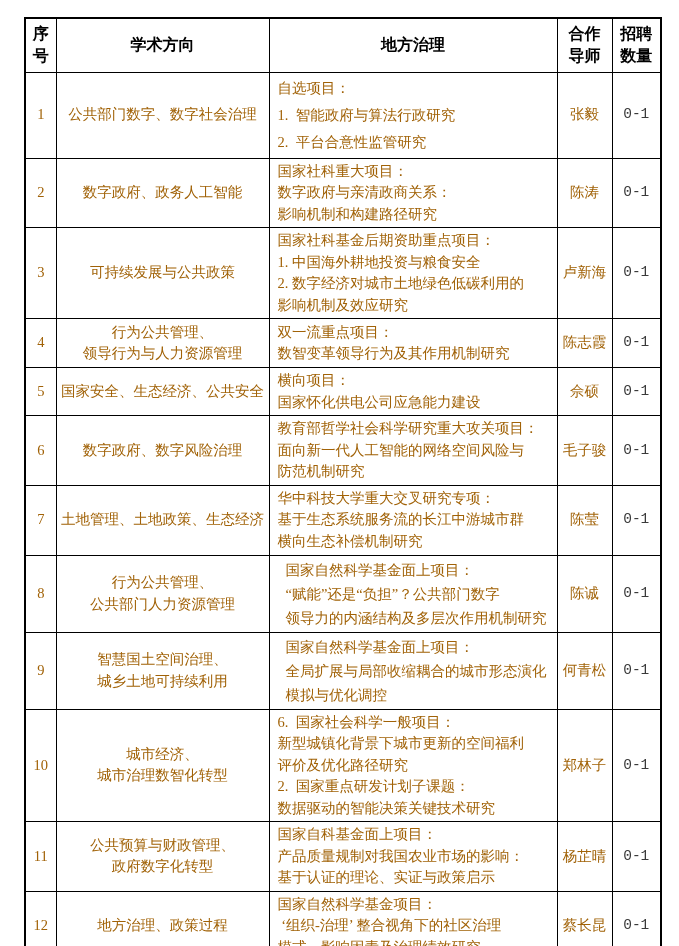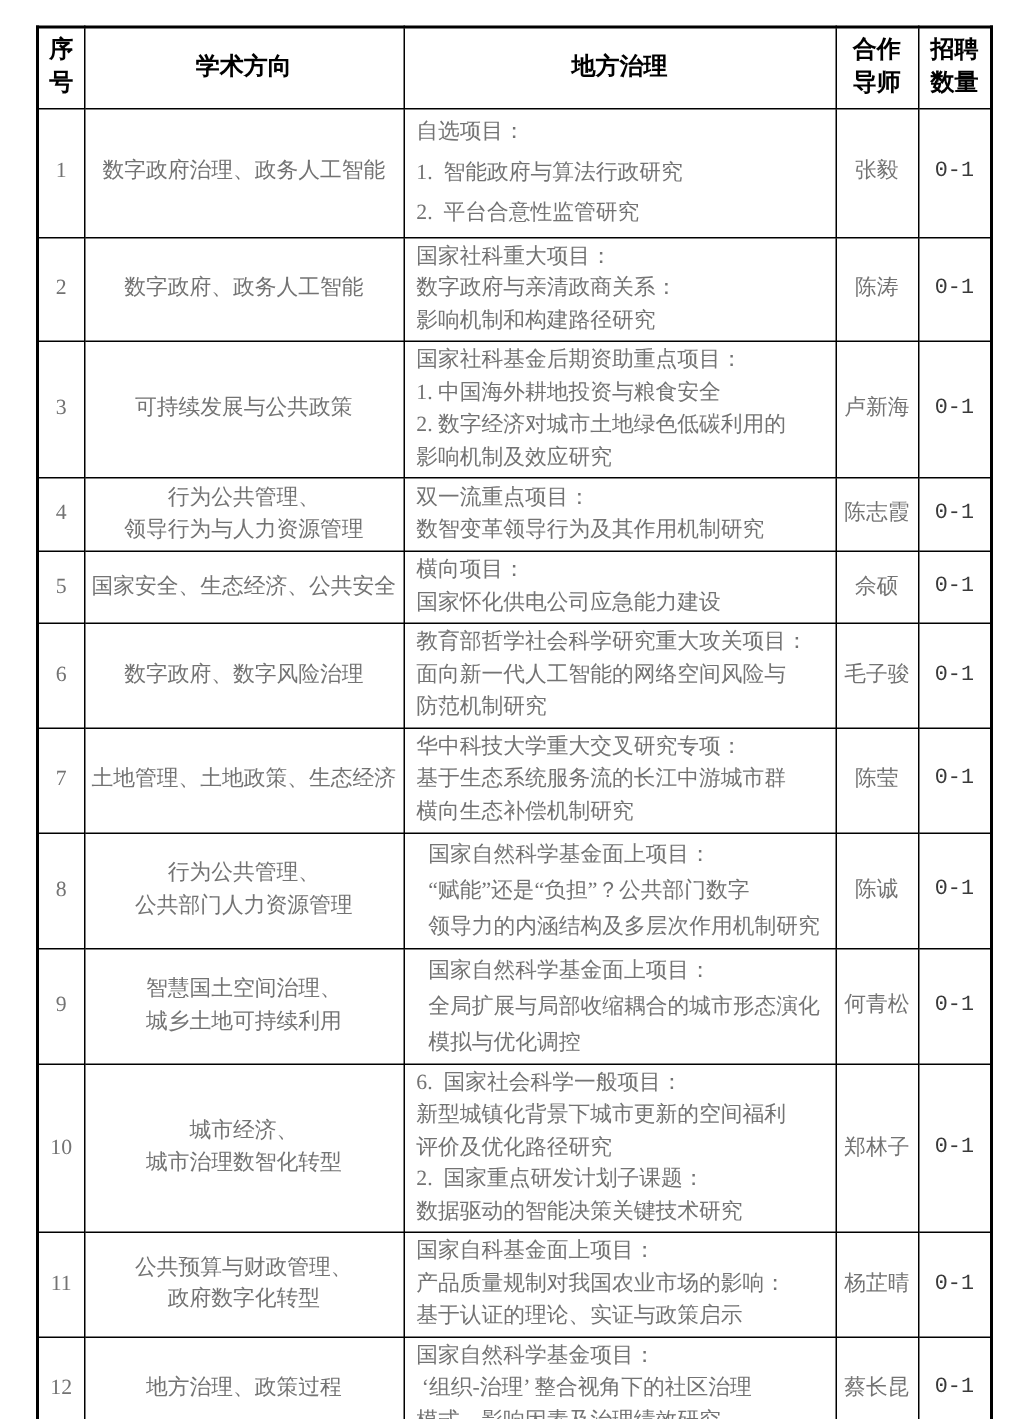--- a/index.html
+++ b/index.html
@@ -43,21 +43,21 @@
   th {
     font-size: 16px;
     font-weight: bold;
     color: #000000;
     text-align: center;
     line-height: 22px;
     padding: 2px;
   }
   td {
     font-size: 14.5px;
-    color: #737373;
+    color: #a16207;
     line-height: 21.5px;
     padding: 2px 3px;
   }
   td.c-no, td.c-mentor, td.c-count, td.c-dir { text-align: center; }
   td.c-proj {
     text-align: left;
     padding: 2px 4px 2px 8px;
   }
   td.c-count {
     font-family: Liberation Mono, monospace;
@@ -100,21 +100,21 @@
         <th>地方治理</th>
         <th>合作
 导师</th>
         <th>招聘
 数量</th>
       </tr>
     </thead>
     <tbody>
       <tr class="r1">
         <td class="c-no">1</td>
-        <td class="c-dir">数字政府治理、政务人工智能</td>
+        <td class="c-dir">公共部门数字、数字社会治理</td>
         <td class="c-proj">自选项目：
 1.  智能政府与算法行政研究
 2.  平台合意性监管研究</td>
         <td class="c-mentor">张毅</td>
         <td class="c-count">0-1</td>
       </tr>
       <tr class="r2">
         <td class="c-no">2</td>
         <td class="c-dir">数字政府、政务人工智能</td>
         <td class="c-proj">国家社科重大项目：

